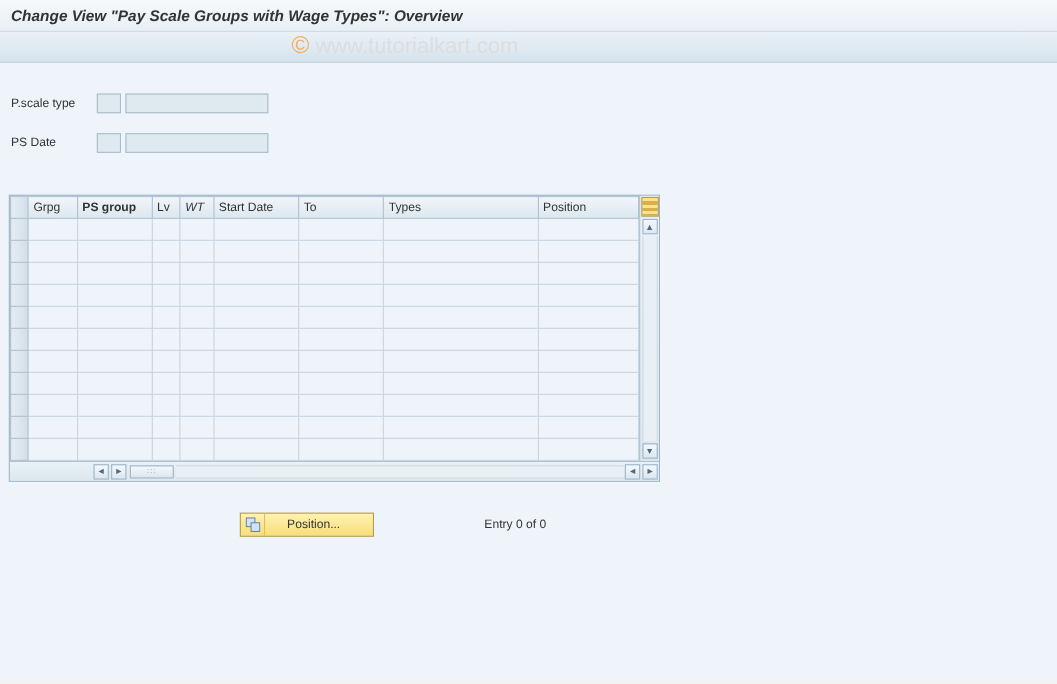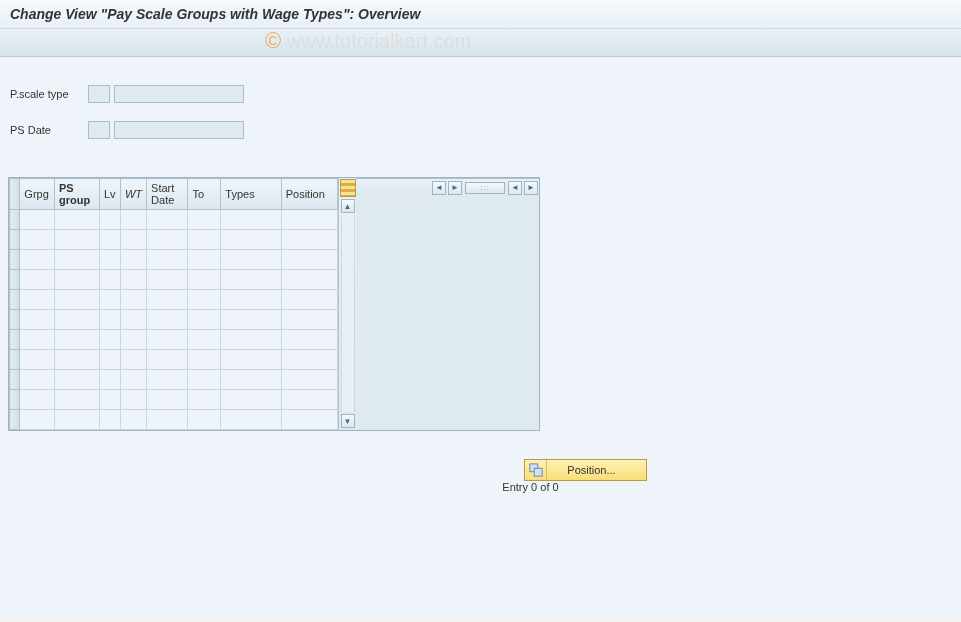--- a/index.html
+++ b/index.html
@@ -64,25 +64,25 @@
       height: 18px;
       border: 1px solid #a8bcca;
       background: #dfe9f0;
       padding: 0 4px;
       font-size: 11px;
     }
     .text-field.w1 { width: 130px; }
 
     .grid-wrap {
       margin-top: 38px;
-      width: 532px;
+      width: 592px;
       border: 1px solid #9fb5c6;
       background: #dfe9f0;
       display: flex;
-      flex-direction: row;
+      flex-direction: column;
     }
     .grid-body {
       display: flex;
     }
     .grid-main {
       flex: 1;
     }
     table {
       border-collapse: collapse;
       width: 100%;
@@ -171,21 +171,20 @@
       display:flex;align-items:center;justify-content:center;
       color:#8aa;font-size:7px;letter-spacing:1px;
       cursor:pointer;
     }
     .htrack { flex:1; height:12px; background:#e8eff5;border-top:1px solid #cdd9e2;border-bottom:1px solid #cdd9e2;}
 
     .footer-row {
       margin-top: 28px;
       display:flex;
       align-items:center;
-      flex-direction:column;
     }
     .position-btn {
       margin-left: 210px;
       display:flex;align-items:center;
       height:22px;
       border:1px solid #b79a4a;
       background:linear-gradient(#fff2b0,#f8dd7a);
       font-size:11px;
       cursor:pointer;
       padding:0;

